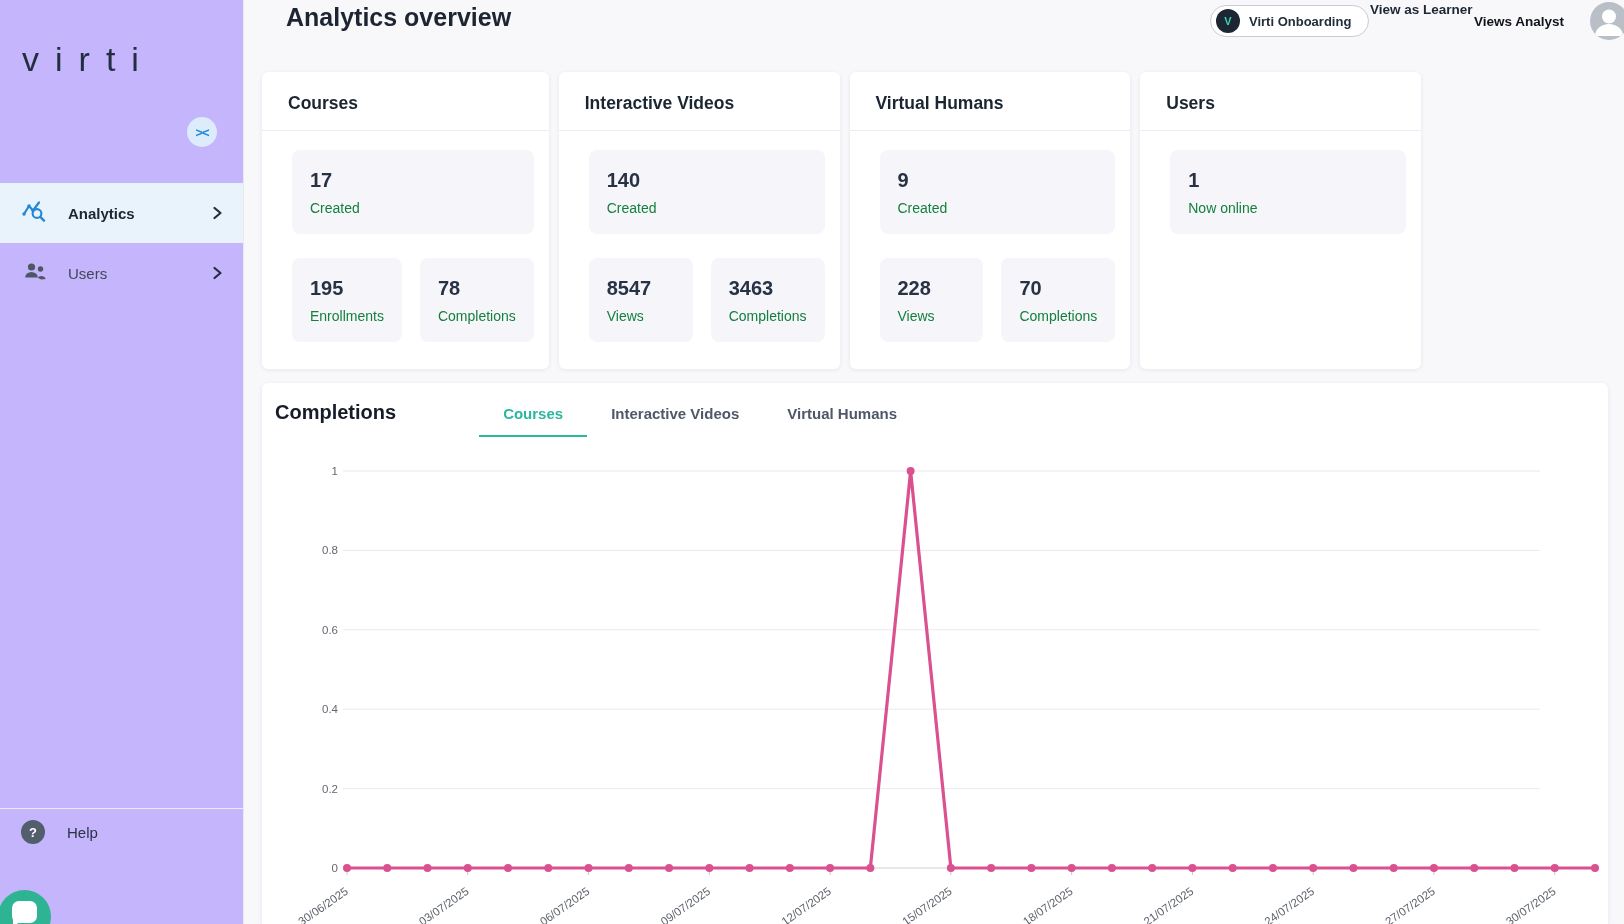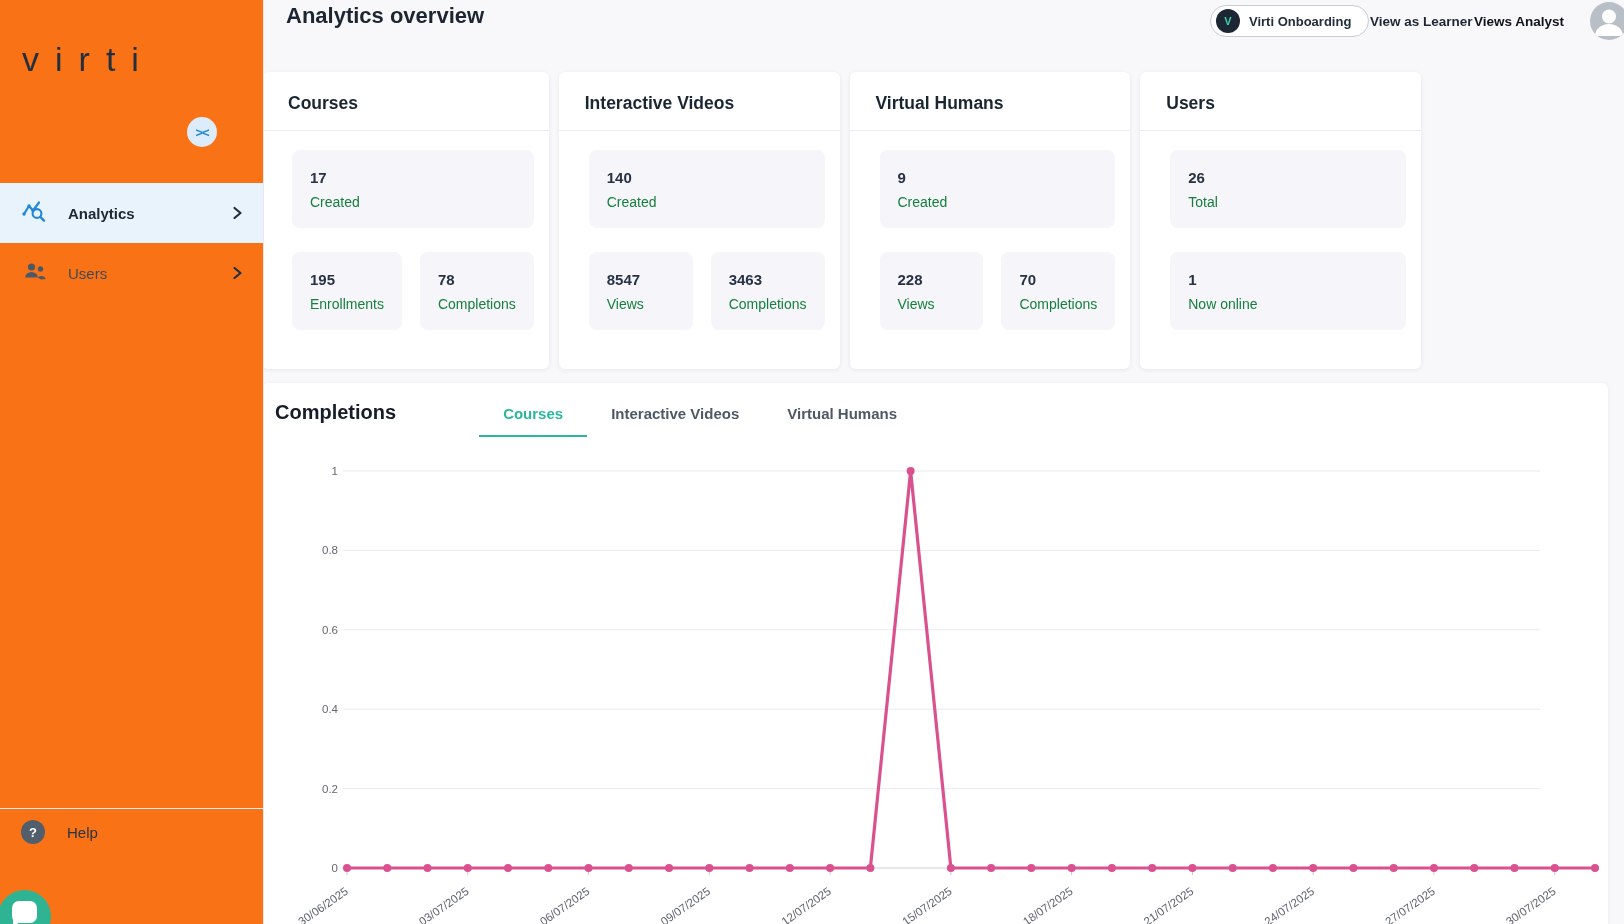--- a/index.html
+++ b/index.html
@@ -5,22 +5,22 @@
   * { box-sizing: border-box; margin: 0; padding: 0; }
   html,body { width:1624px; height:924px; overflow:hidden; }
   body {
     font-family:"Liberation Sans", sans-serif;
     background:#f8f8fb;
     color:#1e2a38;
     position:relative;
   }
   
   .sidebar {
-    position:absolute; left:0; top:0; width:264px; height:924px;
-    background:#f97316; border-right:1px solid #e8e8ee; z-index:2;
+    position:absolute; left:0; top:0; width:244px; height:924px;
+    background:#c4b5fd; border-right:1px solid #e8e8ee; z-index:2;
   }
   .logo {
     position:absolute; left:22px; top:40px;
     font-size:34px; font-weight:300; letter-spacing:16px; color:#232f3f;
   }
   .collapse-btn {
     position:absolute; left:187px; top:117px; width:30px; height:30px;
     border-radius:50%; background:#dcecfa; color:#1d87d8; cursor:pointer;
     display:flex; align-items:center; justify-content:center;
     font-weight:800; font-size:13px; letter-spacing:-1px;
@@ -52,51 +52,51 @@
     position:absolute; left:14px; top:11px; width:25px; height:22px;
     background:#fff; border-radius:7px;
   }
   .chat-bubble:after {
     content:""; position:absolute; left:1px; bottom:-4px;
     border-left:9px solid #fff; border-bottom:7px solid transparent;
   }
   
   .page-title {
     position:absolute; left:286px; top:3px;
-    font-size:22px; font-weight:600; color:#1d2532;
+    font-size:25px; font-weight:600; color:#1d2532;
   }
   .org-pill {
     position:absolute; left:1210px; top:5px; height:32px;
     background:#fff; border:1px solid #c9ccd4; border-radius:17px;
     display:flex; align-items:center; gap:9px; padding:0 17px 0 5px; cursor:pointer;
   }
   .org-logo {
     width:24px; height:24px; border-radius:50%; background:#1c2733; color:#3fd0b2;
     font-size:11px; font-weight:700; display:flex; align-items:center; justify-content:center;
   }
   .org-label { font-size:13px; font-weight:600; color:#232d3c; white-space:nowrap; }
-  .view-as { position:absolute; left:1370px; top:14px; font-size:13.5px; font-weight:600; color:#1d2734; cursor:pointer; white-space:nowrap; }
+  .view-as { position:absolute; left:1370px; top:2px; font-size:13.5px; font-weight:600; color:#1d2734; cursor:pointer; white-space:nowrap; }
   .user-name { position:absolute; left:1474px; top:14px; font-size:13.5px; font-weight:700; color:#10141c; white-space:nowrap; }
   .avatar {
     position:absolute; left:1590px; top:2px; width:38px; height:38px;
     border-radius:50%; background:#b9bfc7; overflow:hidden; cursor:pointer;
   }
   
   .stats { position:absolute; left:262px; top:72px; width:1159px; display:flex; gap:10px; }
   .card {
     flex:1; background:#fff; border-radius:6px;
     box-shadow:0 1px 4px rgba(25,25,60,.08); height:297px;
   }
   .card-header {
     padding:21px 26px 16px; font-size:17.5px; font-weight:700; color:#1b2633;
     border-bottom:1px solid #ececf2;
   }
   .card-body { padding:19px 15px 0 30px; }
   .tile { background:#f5f5fa; border-radius:8px; padding:19px 18px 18px; }
-  .tile .value { font-size:15px; font-weight:700; color:#273244; }
+  .tile .value { font-size:20px; font-weight:700; color:#273244; }
   .tile .t-label { font-size:14px; color:#15803d; margin-top:8px; }
   .tile.primary { margin-bottom:24px; }
   .tile-row { display:flex; gap:18px; }
   .tile-row .tile { flex:1; }
   
   .completions-card {
     position:absolute; left:262px; top:383px; width:1346px; height:541px;
     background:#fff; border-radius:6px 6px 0 0; box-shadow:0 1px 4px rgba(25,25,60,.08);
   }
   .comp-header { position:absolute; left:13px; top:18px; display:flex; align-items:baseline; }
@@ -241,24 +241,20 @@
           <div class="value">70</div>
           <div class="t-label">Completions</div>
         </div>
       </div>
     </div>
   </div>
 
   <div class="card">
     <div class="card-header">Users</div>
     <div class="card-body">
-      <div class="tile primary">
-        <div class="value">26</div>
-        <div class="t-label">Total</div>
-      </div>
       <div class="tile">
         <div class="value">1</div>
         <div class="t-label">Now online</div>
       </div>
     </div>
   </div>
 
 </section>
 
 <section class="completions-card">

